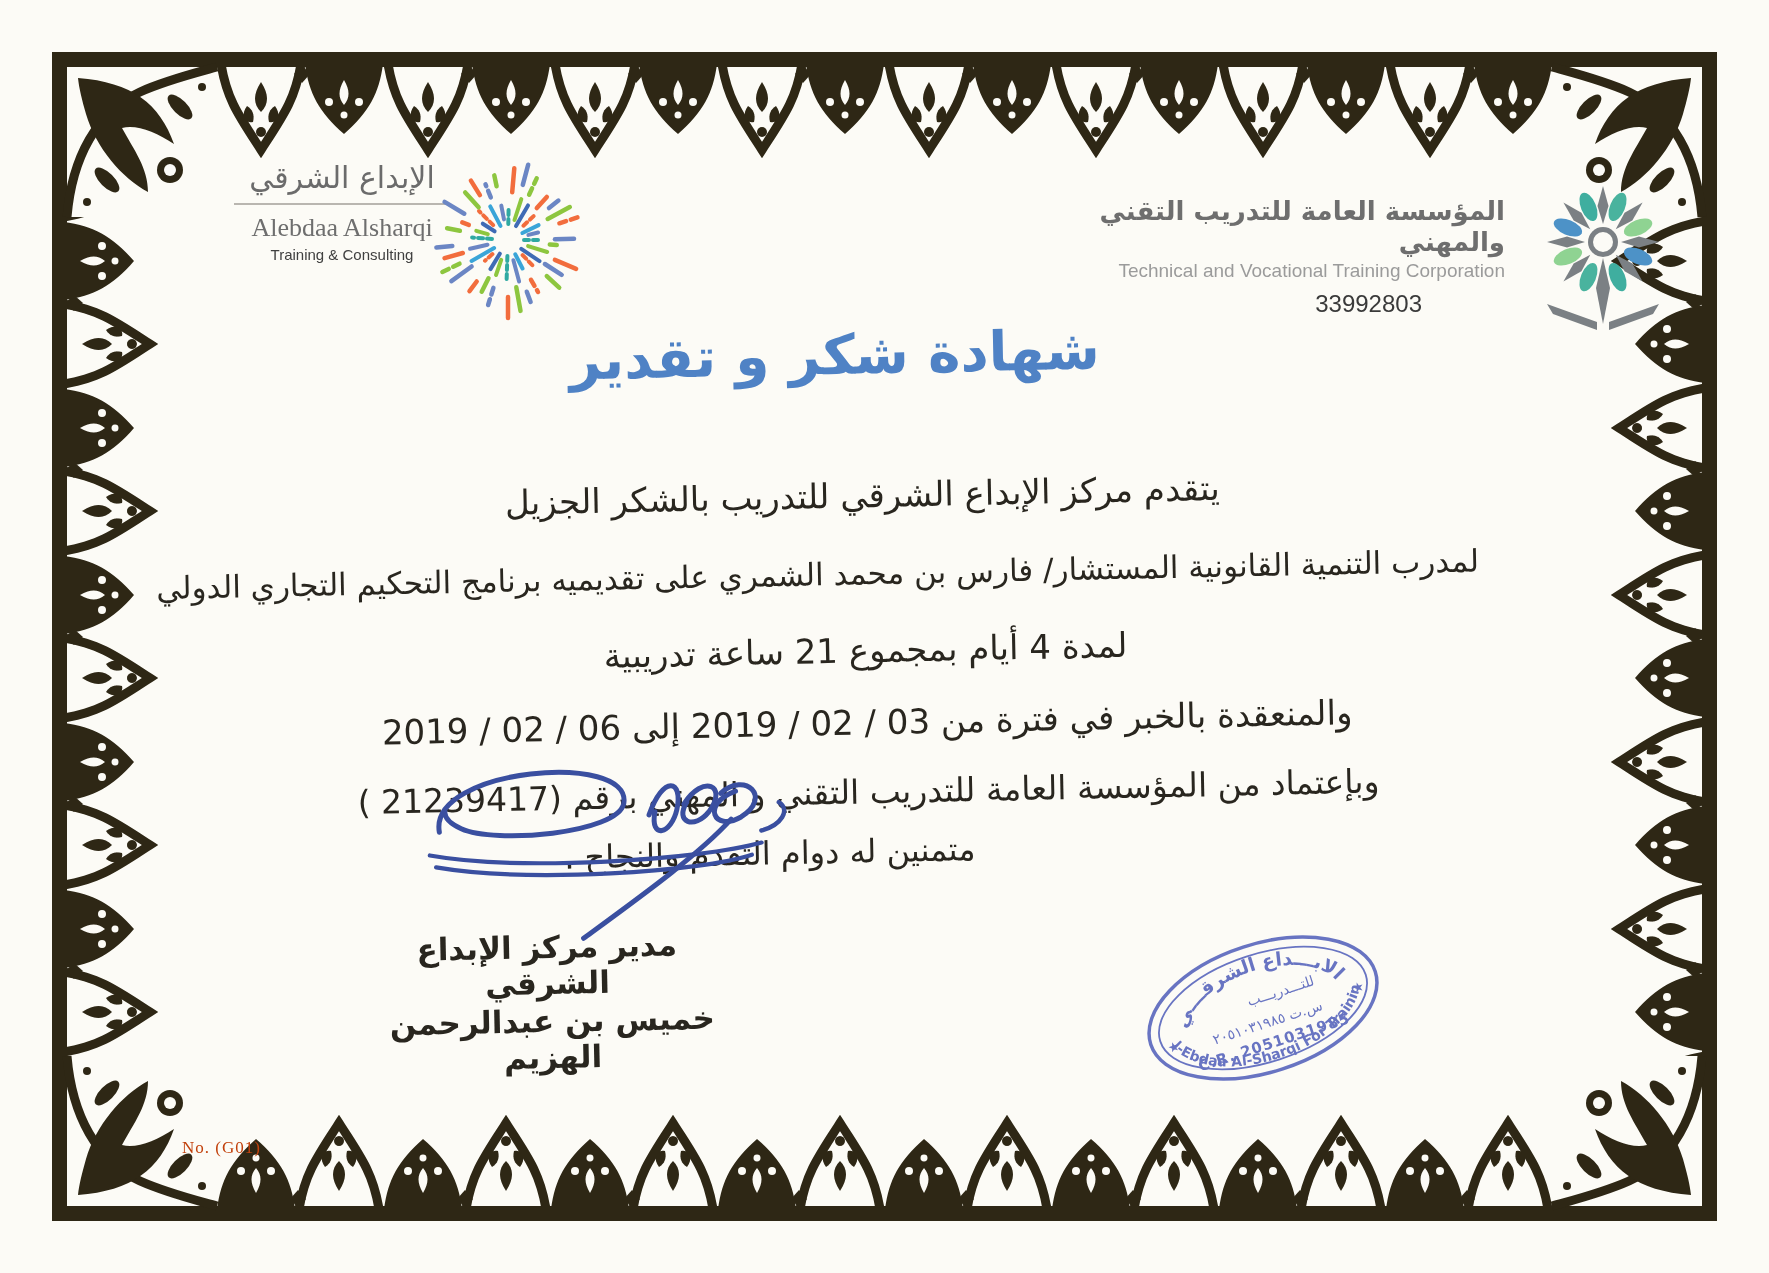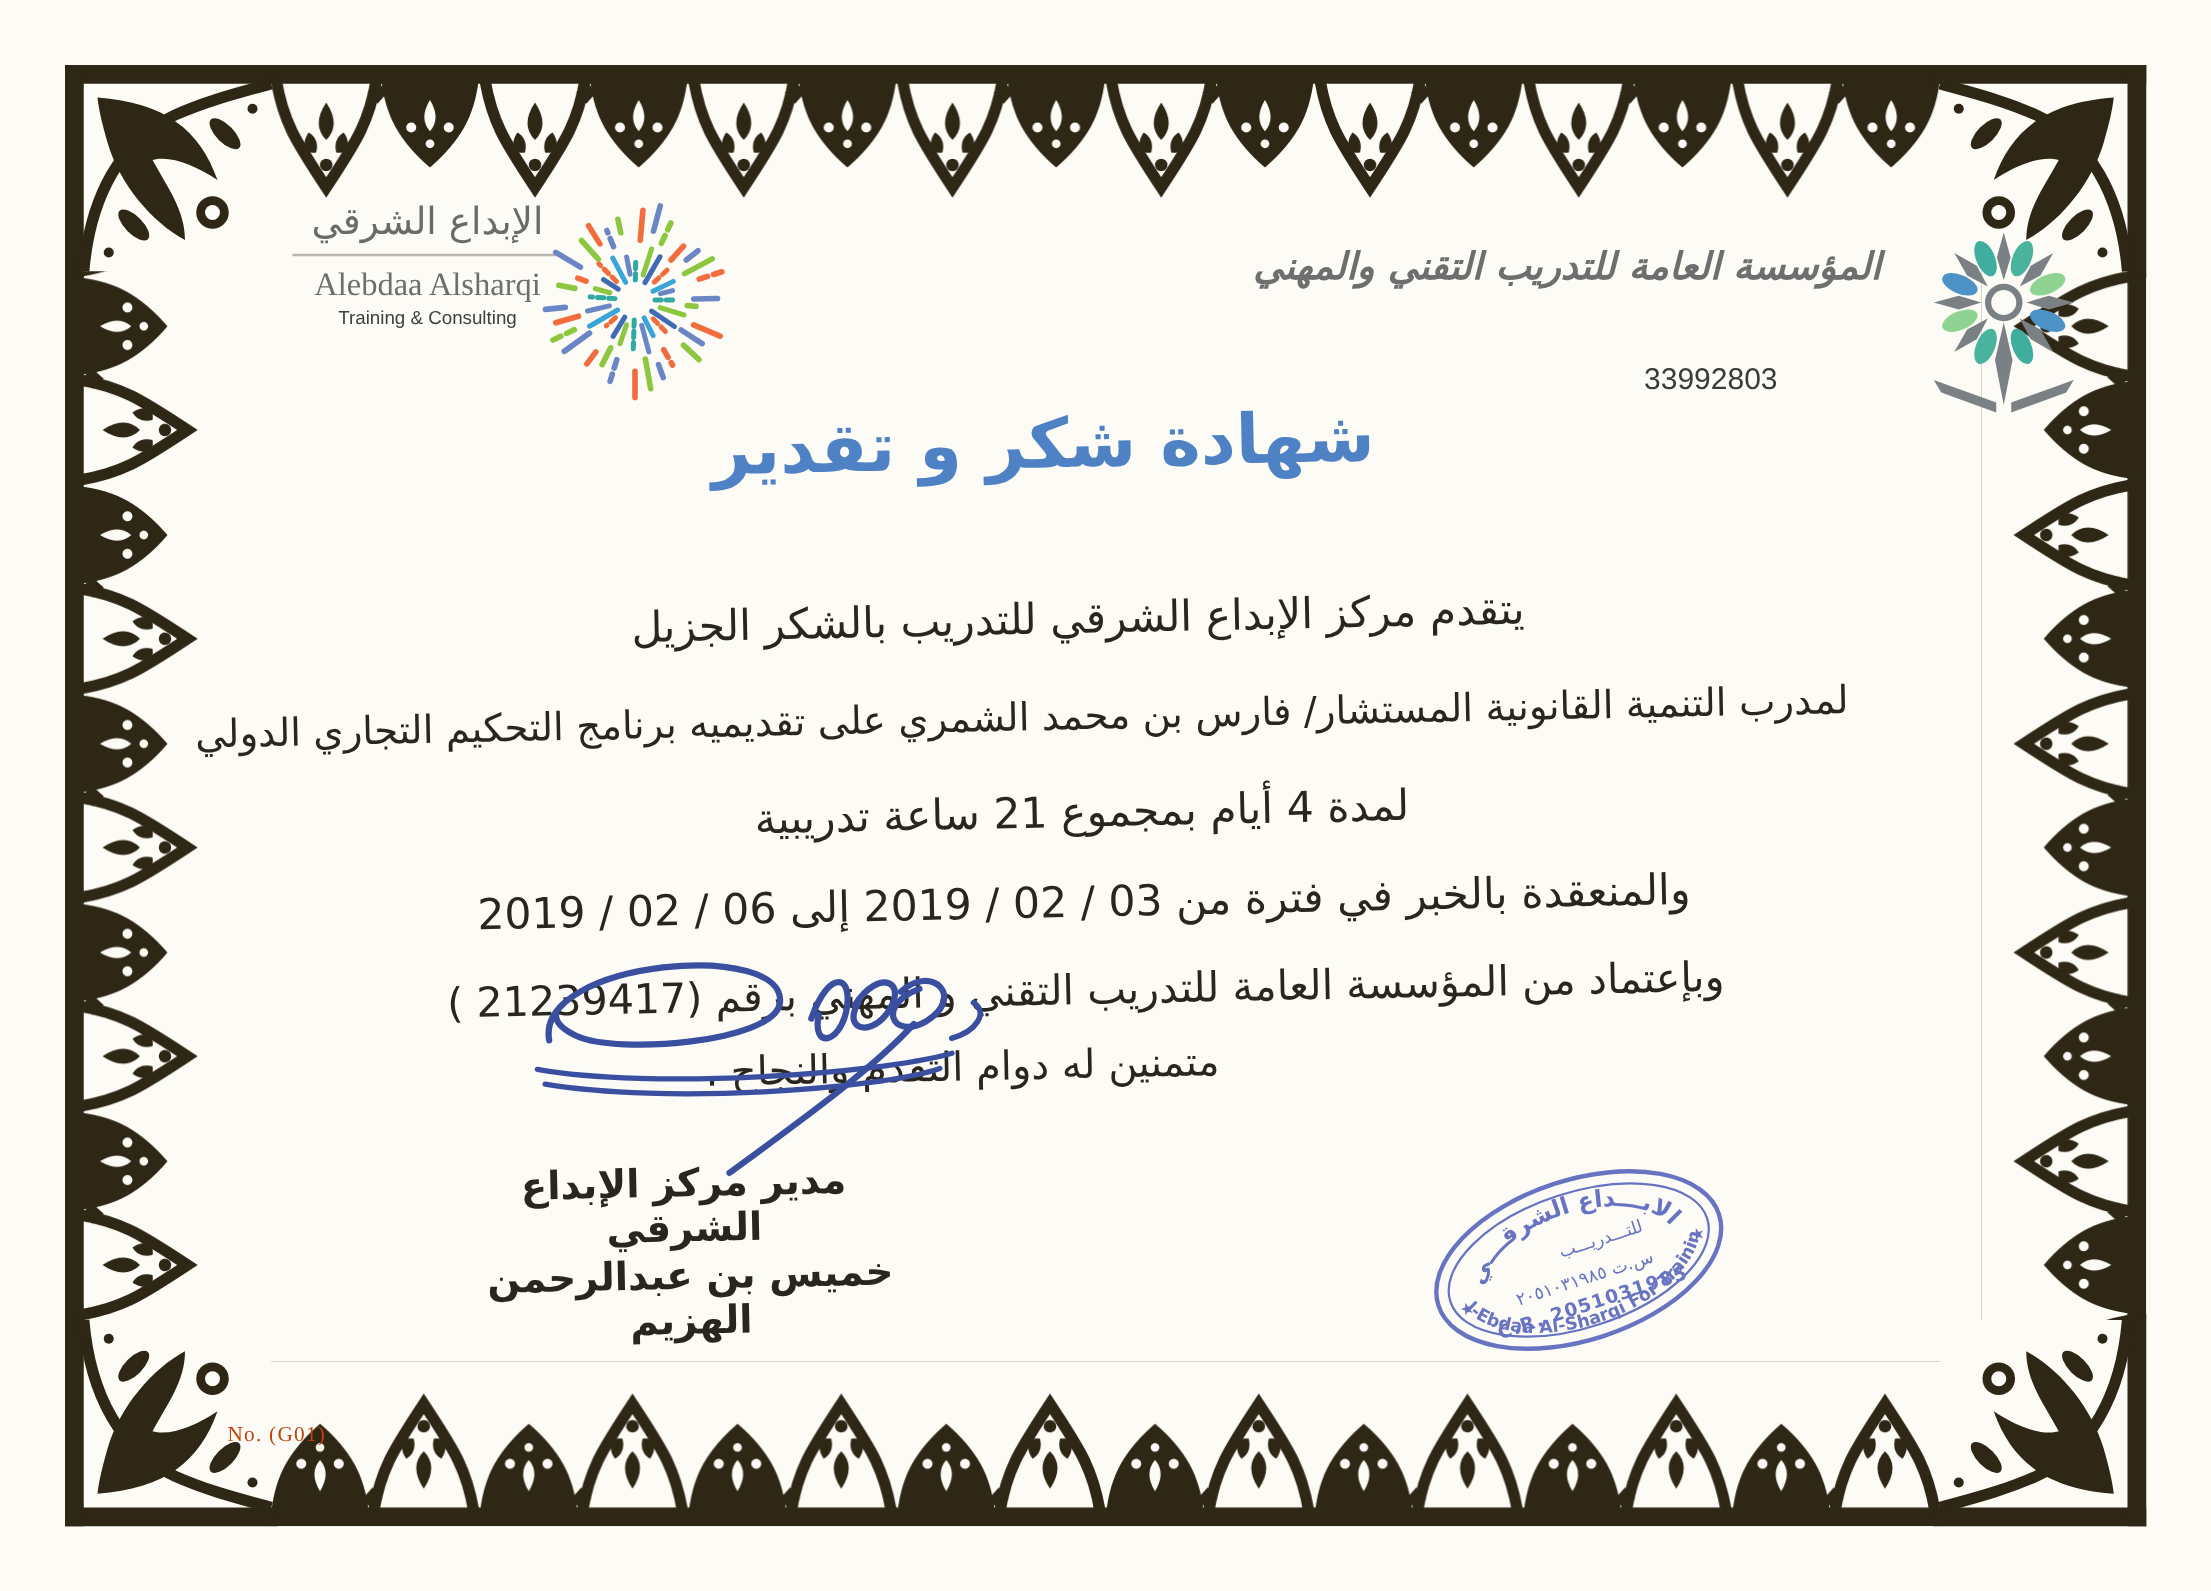--- a/index.html
+++ b/index.html
@@ -18,21 +18,21 @@
   .paperfill{fill:var(--paper);}
 
   
   .alebdaa{position:absolute;left:232px;top:158px;width:220px;text-align:center;}
   .alebdaa .ar{font-size:30px;color:var(--gray_logo);line-height:1.3;}
   .alebdaa .rule{height:2px;background:#b9b6b0;margin:6px 2px 8px 2px;}
   .alebdaa .en{font-size:26px;color:#6e6e6e;font-family:Liberation Serif, serif;}
   .alebdaa .tag{font-size:15px;color:#404040;margin-top:3px;font-family:"Liberation Sans",sans-serif;}
   .starburst{position:absolute;left:418px;top:148px;}
   .tvtc-text{position:absolute;left:1000px;top:196px;width:505px;text-align:right;}
-  .tvtc-text .ar{font-size:30px;font-weight:bold;color:#6e6e6e;line-height:1.2;font-style:italic;}
+  .tvtc-text .ar{font-size:26px;font-weight:bold;color:#6e6e6e;line-height:1.2;}
   .tvtc-text .en{font-size:19px;color:var(--gray_light);margin-top:2px;font-family:"Liberation Sans",sans-serif;}
   .tvtc-num{position:absolute;left:1280px;top:290px;width:142px;text-align:right;font-size:24px;color:#3a3a3a;font-family:"Liberation Sans",sans-serif;}
   .tvtc-logo{position:absolute;left:1538px;top:172px;}
 
   
   .tilt{position:absolute;left:0;top:0;width:1769px;height:1273px;transform:rotate(-1.2deg);transform-origin:880px 620px;}
   .cert-title{position:absolute;left:540px;top:322px;width:600px;text-align:center;
     font-size:55px;font-weight:bold;color:var(--title_blue);}
   .body-lines{position:absolute;left:250px;top:478px;width:1230px;text-align:center;}
   .bline{white-space:nowrap;line-height:1;color:var(--ink);}
@@ -161,20 +161,21 @@
         <line x1="28.8" y1="-32.0" x2="38.8" y2="-43.1" stroke="#f26d3d" stroke-width="4.5" stroke-linecap="round"></line>
         <line x1="41.0" y1="-32.0" x2="50.4" y2="-39.4" stroke="#6b86c4" stroke-width="4.5" stroke-linecap="round"></line>
         <line x1="39.7" y1="-21.1" x2="61.8" y2="-32.9" stroke="#8dc63f" stroke-width="4.5" stroke-linecap="round"></line>
         <line x1="51.4" y1="-16.7" x2="72.3" y2="-23.5" stroke="#f26d3d" stroke-width="4.5" stroke-linecap="round" stroke-dasharray="7 5"></line>
         <line x1="47.0" y1="-0.8" x2="66.0" y2="-1.2" stroke="#6b86c4" stroke-width="4.5" stroke-linecap="round"></line>
       </g>
   </svg>
 
   <div class="tvtc-text">
     <div class="ar" dir="rtl">المؤسسة العامة للتدريب التقني والمهني</div>
+    <div class="en">Technical and Vocational Training Corporation</div>
   </div>
   <div class="tvtc-num">33992803</div>
 
   <svg class="tvtc-logo" width="130" height="160" viewBox="-65 -70 130 160" aria-hidden="true">
     <g fill="#7b8084">
       <path d="M0,-18 L5.5,-36 L0,-56 L-5.5,-36 Z"></path>
       <path d="M0,-18 L5.5,-36 L0,-56 L-5.5,-36 Z" transform="rotate(45)"></path>
       <path d="M0,-18 L5.5,-36 L0,-56 L-5.5,-36 Z" transform="rotate(90)"></path>
       <path d="M0,-18 L5.5,-36 L0,-56 L-5.5,-36 Z" transform="rotate(135)"></path>
       <path d="M0,-18 L5.5,-36 L0,-56 L-5.5,-36 Z" transform="rotate(225)"></path>

